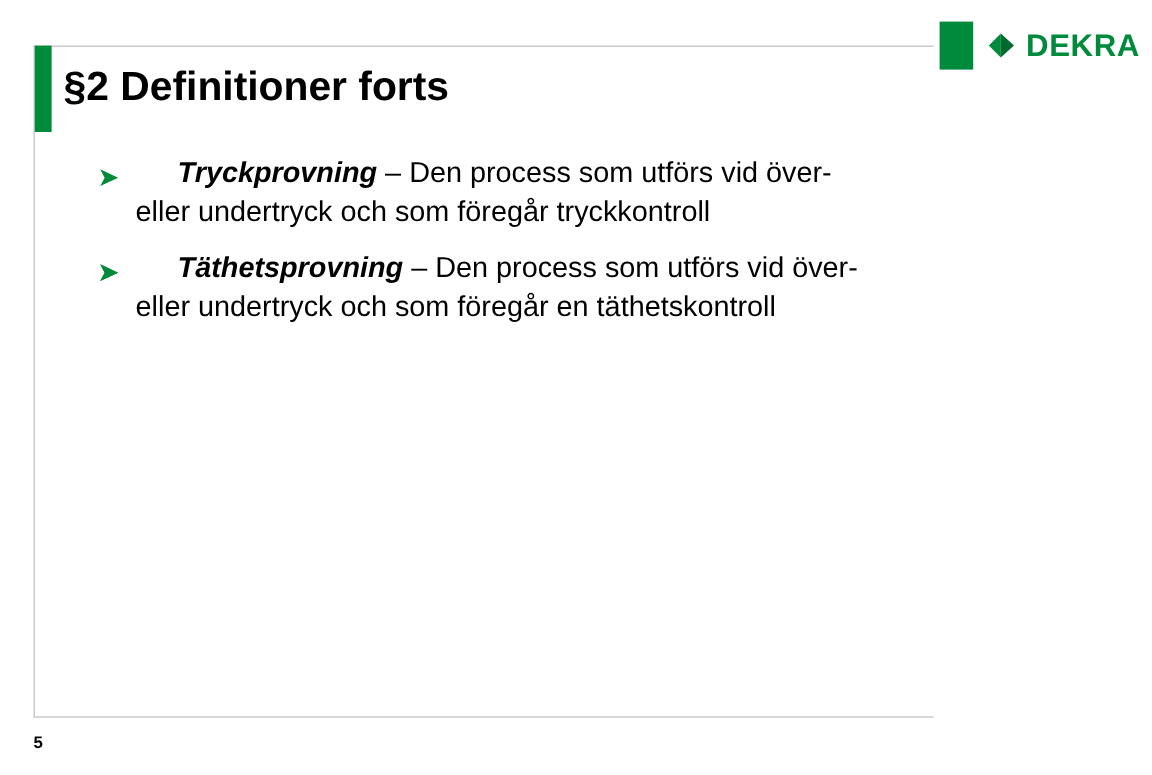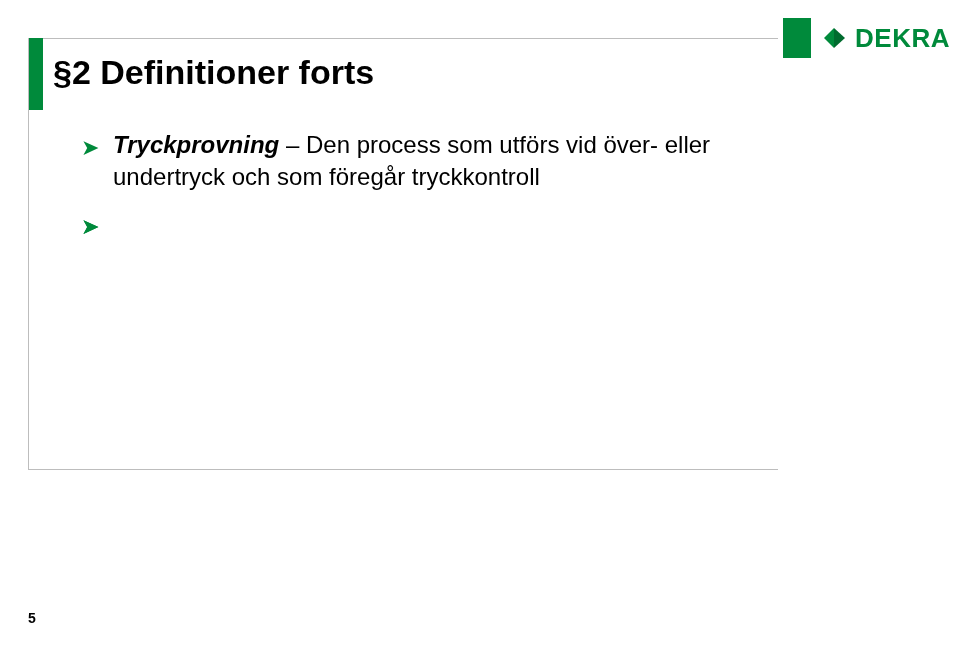--- a/index.html
+++ b/index.html
@@ -38,21 +38,21 @@
     font-size: 26px;
     font-weight: 700;
     color: #008A3B;
     letter-spacing: 0.5px;
   }
   .content-frame {
     position: absolute;
     left: 28px;
     top: 38px;
     width: 750px;
-    height: 432px;
+    height: 560px;
     border: 1px solid #bdbdbd;
     border-right: none;
   }
   .side-tab {
     position: absolute;
     left: 0;
     top: -1px;
     width: 14px;
     height: 72px;
     background: #008A3B;
@@ -79,21 +79,21 @@
     padding-left: 32px;
     margin-bottom: 14px;
   }
   .bullet .arrow {
     position: absolute;
     left: 0;
     top: 4px;
     font-size: 22px;
     color: #008A3B;
   }
-  .term { font-weight: 700; font-style: italic; }
+  .term { font-weight: 700; font-style: italic; margin-left: 35px; }
   .page-number {
     position: absolute;
     left: 28px;
     bottom: 20px;
     font-size: 14px;
     font-weight: 700;
     color: #000;
   }
 </style>
 </head>
@@ -126,20 +126,23 @@
           <span class="term">Tryckprovning</span><span> – Den process som utförs vid över- eller undertryck och som föregår tryckkontroll</span>
         </span>
       </div>
 
       <div class="bullet">
         <span class="arrow">➤</span>
       </div>
 
       <div class="bullet">
         <span class="arrow">➤</span>
+        <span>
+          <span class="term">Täthetsprovning</span><span> – Den process som utförs vid över- eller undertryck och som föregår en täthetskontroll</span>
+        </span>
       </div>
 
     </div>
   </div>
 
   <div class="page-number">5</div>
 
 </div>
 
 </body></html>

